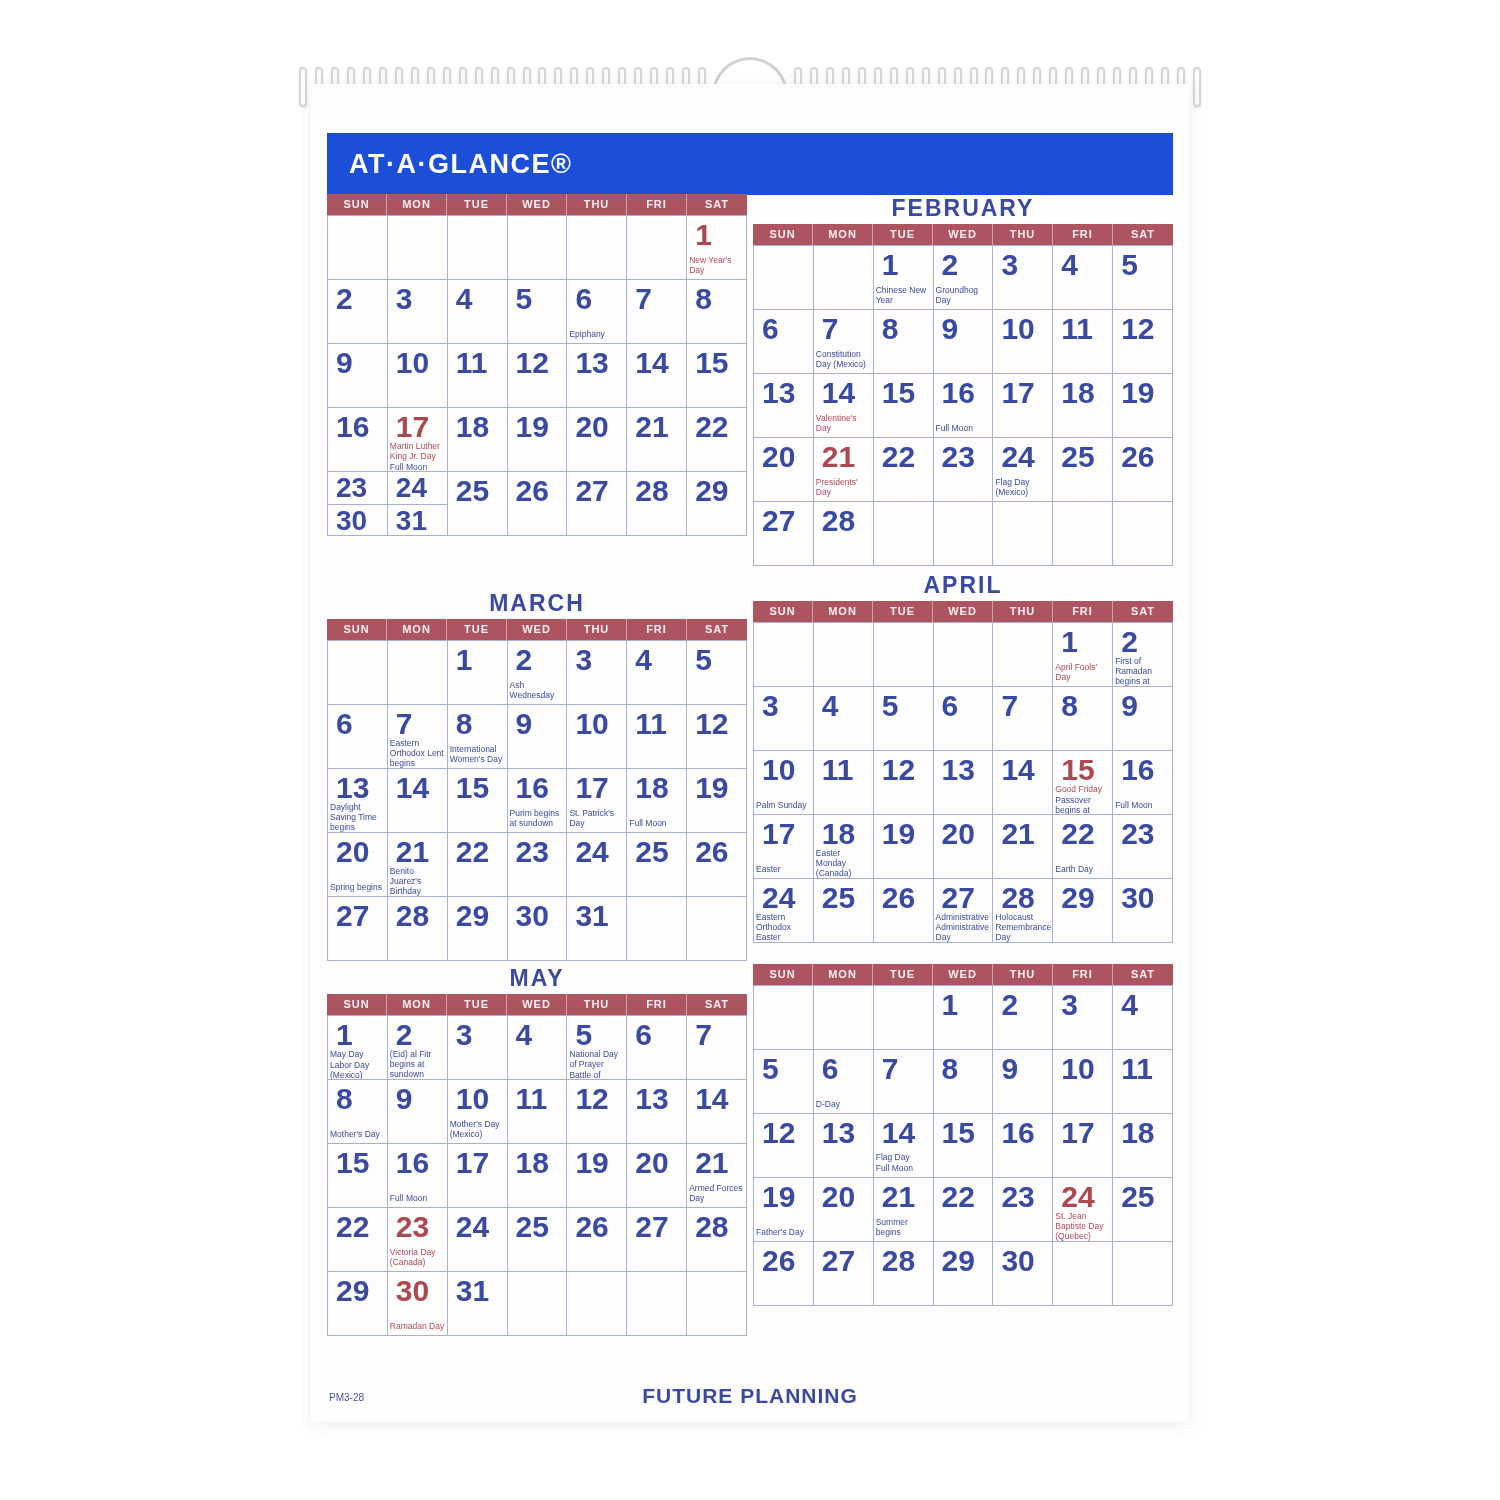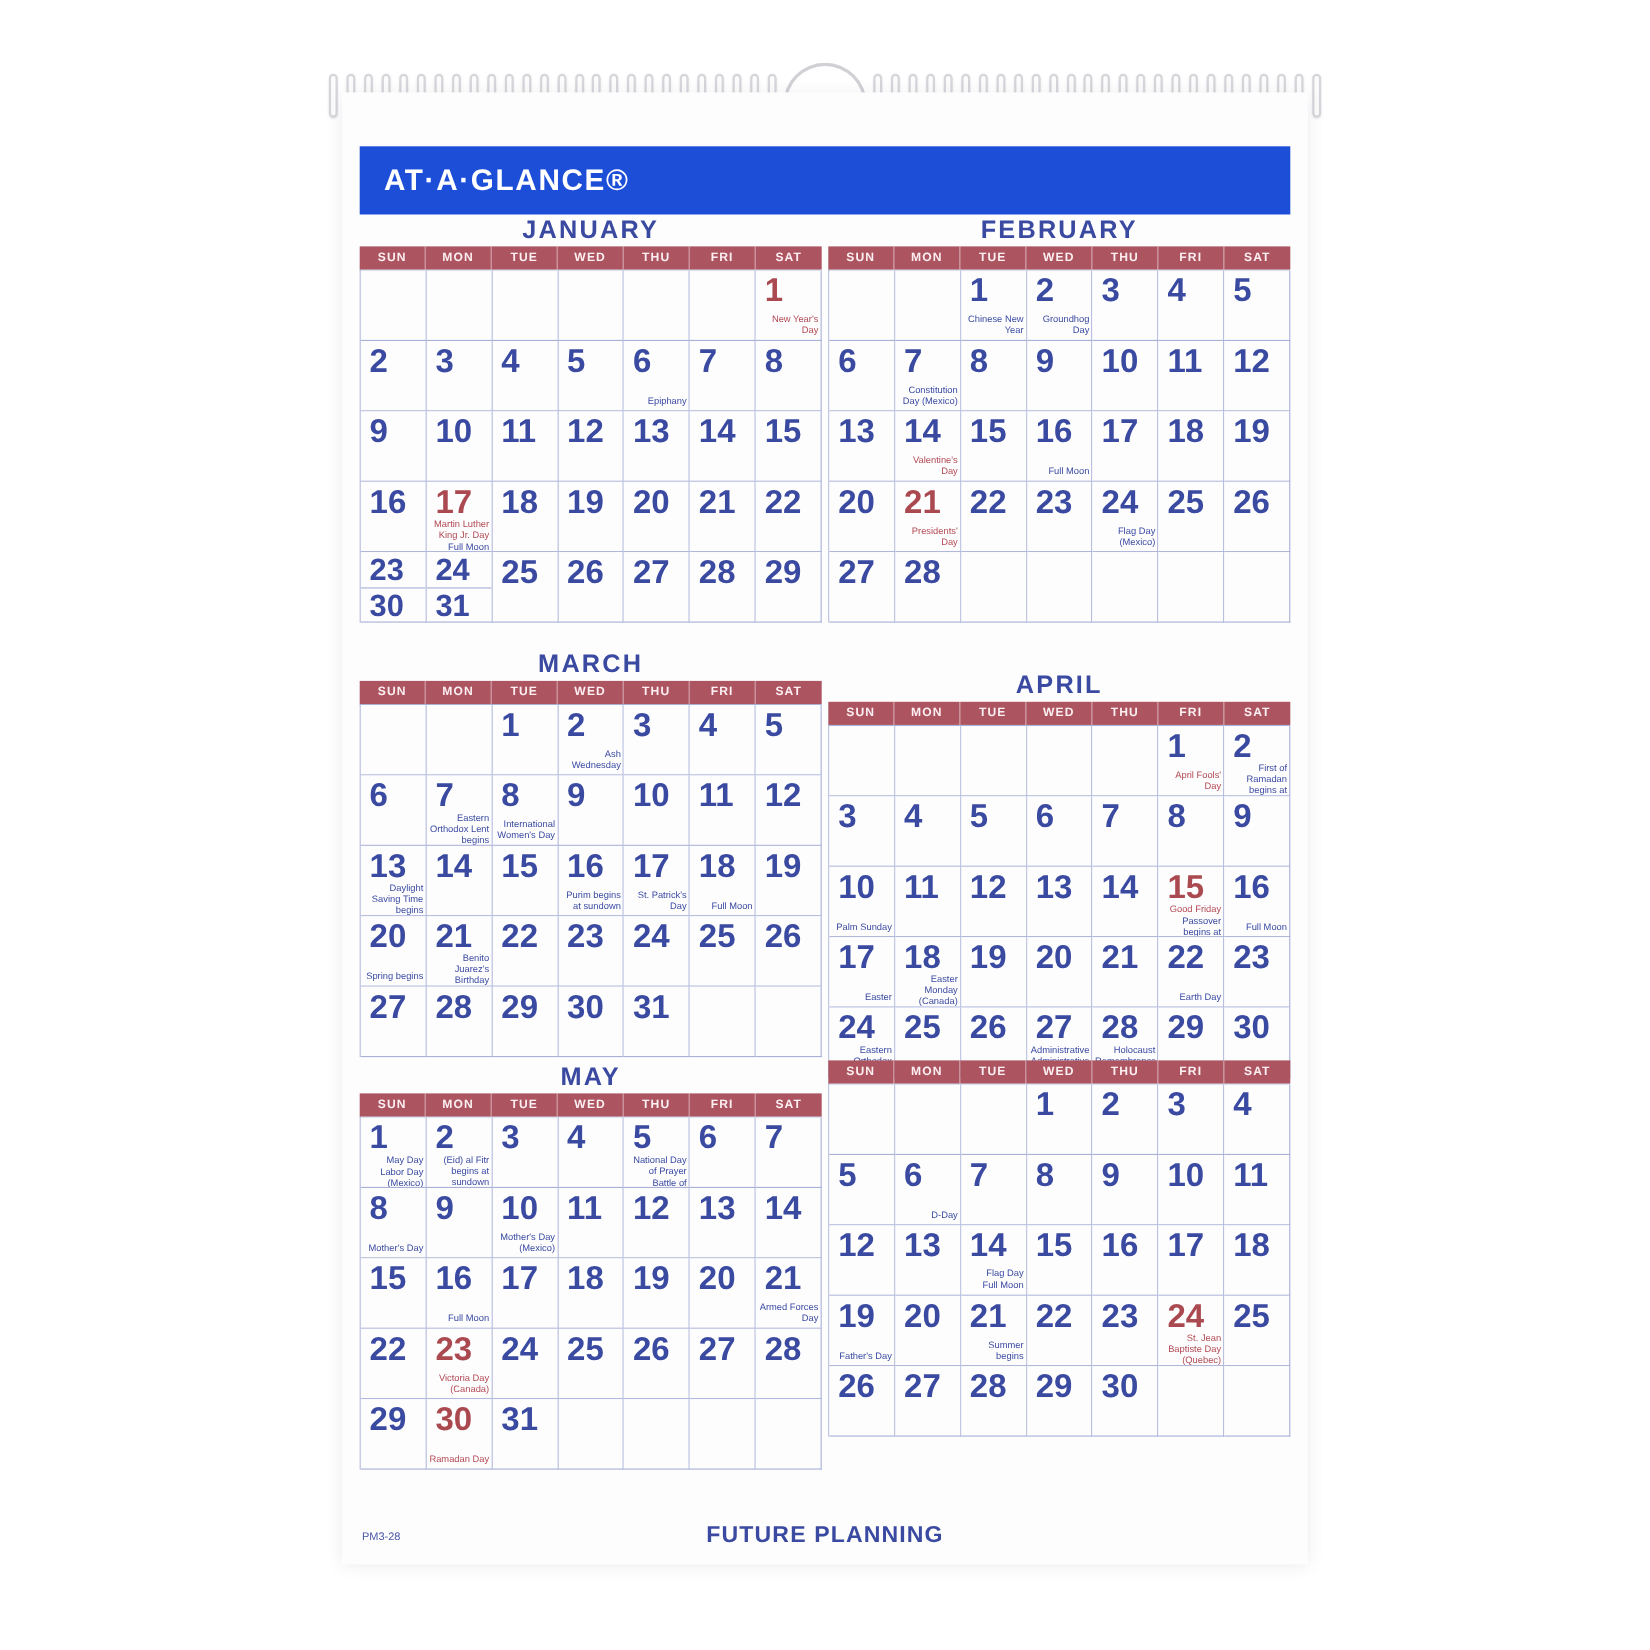--- a/index.html
+++ b/index.html
@@ -16,21 +16,21 @@
     position:absolute;left:16px;top:49px;width:846px;height:62px;
     background:#1d4ed8;display:flex;align-items:center;
   }
   .logo{
     color:#ffffff;font-size:27px;font-weight:bold;letter-spacing:1.5px;
     padding-left:22px;
   }
   
   .month{position:absolute;width:420px;}
   .m0{left:16px;top:110px}  .m1{left:442px;top:110px}
-  .m2{left:16px;top:505px}  .m3{left:442px;top:524px}
+  .m2{left:16px;top:505px}  .m3{left:442px;top:487px}
   .m4{left:16px;top:880px}  .m5{left:442px;top:880px}
   .mtitle{
     text-align:center;color:#3a4aa1;font-size:23px;font-weight:bold;
     letter-spacing:2px;height:30px;line-height:28px;
   }
   .dow{display:grid;grid-template-columns:repeat(7,1fr);height:21px;}
   .dowc{
     background:#ad5461;color:#fceff1;font-size:11px;font-weight:bold;
     text-align:center;line-height:21px;letter-spacing:1px;
     border-right:1px solid rgba(255,255,255,0.45);box-sizing:border-box;
@@ -44,21 +44,21 @@
     justify-content:space-between;overflow:hidden;box-sizing:border-box;
     background:#fdfdfe;
   }
   .num{
     font-size:30px;font-weight:bold;color:#3a4aa1;line-height:1;
     padding:4px 0 0 8px;display:block;
   }
   .num.red{color:#aa4950;}
   .evs{padding:0 2px 3px;display:flex;flex-direction:column;gap:1px;}
   .ev{
-    font-size:8.5px;line-height:1.15;text-align:right;color:#3a4aa1;
+    font-size:8.5px;line-height:1.15;text-align:left;color:#3a4aa1;
   }
   .ev.red{color:#b24953;}
   .cell.split{justify-content:flex-start;}
   .half{height:50%;box-sizing:border-box;}
   .half + .half{border-top:1px solid #a8b0d6;}
   .half .num{font-size:28px;padding-top:2px;}
   
   .foot-code{position:absolute;left:18px;top:1308px;font-size:10px;color:#4a55a5;}
   .foot-title{
     position:absolute;left:0;top:1300px;width:100%;text-align:center;
@@ -138,21 +138,20 @@
     <div class="hwire" style="left: 485px; width: 177px;"></div>
   </div>
 
 <div class="page">
   <div class="brandbar">
     <span class="logo">AT·A·GLANCE®</span>
   </div>
 
   <div id="months">
       <section class="month m0">
-        <div class="mtitle">JANUARY</div>
         <div class="dow">
           <div class="dowc">SUN</div>
           <div class="dowc">MON</div>
           <div class="dowc">TUE</div>
           <div class="dowc">WED</div>
           <div class="dowc">THU</div>
           <div class="dowc">FRI</div>
           <div class="dowc">SAT</div>
         </div>
         <div class="weeks">

